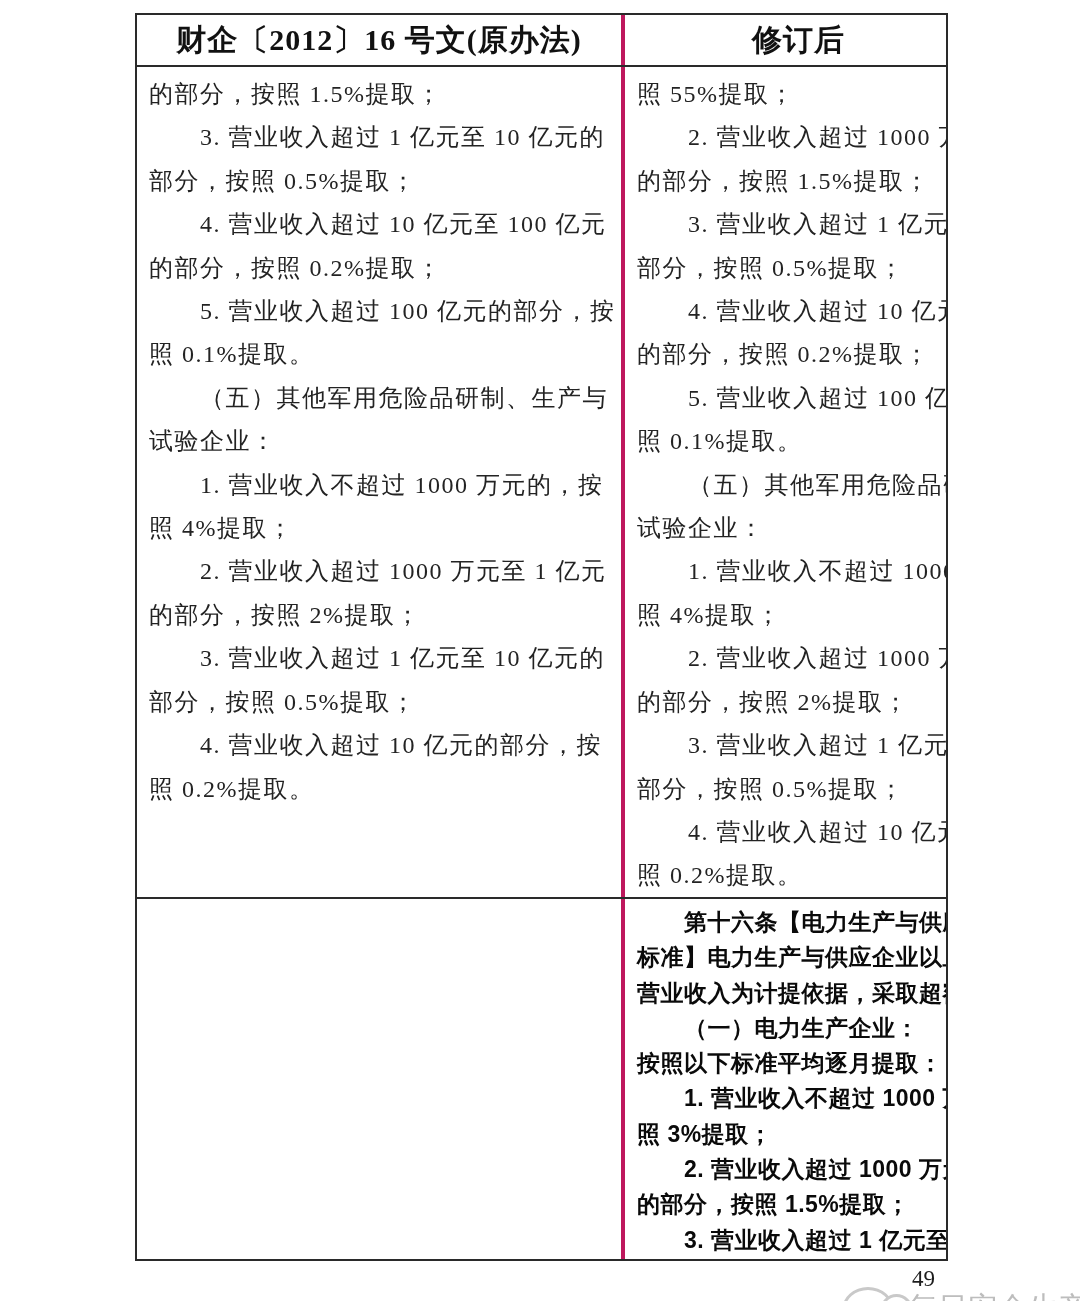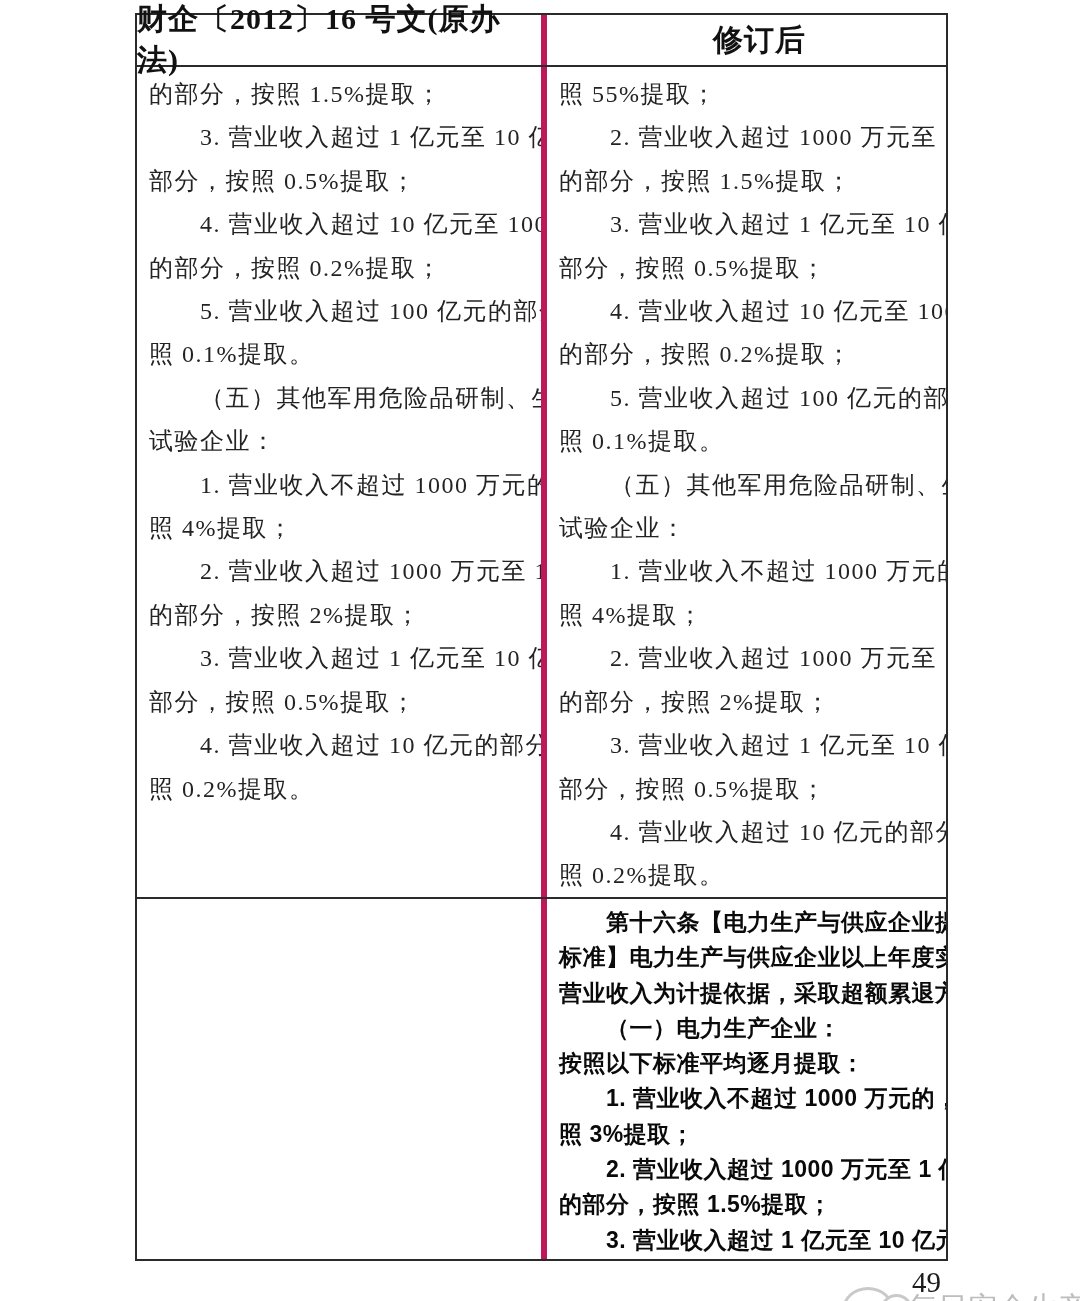--- a/index.html
+++ b/index.html
@@ -21,21 +21,21 @@
   }
   .thead { display: flex; height: 50px; }
   .th {
     display: flex; align-items: center; justify-content: center;
     font-weight: bold;
     font-size: 30px;
     letter-spacing: 1px;
     color: #111;
     font-family: "Liberation Serif", "DejaVu Serif", serif;
   }
-  .col-left  { width: 410px; border-right: 6px solid #be185d; }
+  .col-left  { width: 488px; border-right: 4px solid #be185d; }
   .col-right { flex: 1; padding-left: 26px; }
   .hdiv { border-top: 2px solid #2a2a2a; }
 
   .trow { display: flex; }
   .row1 { height: 832px; }
   .row2 { height: 362px; }
 
   .td {
     overflow: hidden;
     padding: 6px 2px 0 12px;
@@ -113,21 +113,21 @@
     letter-spacing: 0px;
     color: #bdbdbd;
     white-space: nowrap;
     font-family: "Liberation Serif", "DejaVu Serif", serif;
   }
 
   
   .page-number {
     position: absolute;
     left: 912px; top: 1266px;
-    font-size: 29px;
+    font-size: 23px;
     color: #1c1c1c;
     font-family: "Liberation Serif", "DejaVu Serif", serif;
   }
 </style>
 </head>
 <body>
 
 <div class="cmp-table">
 
   <div class="thead">

